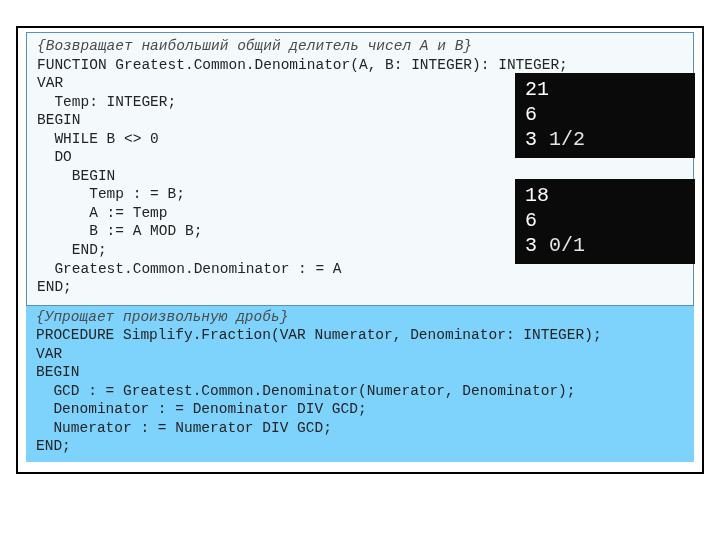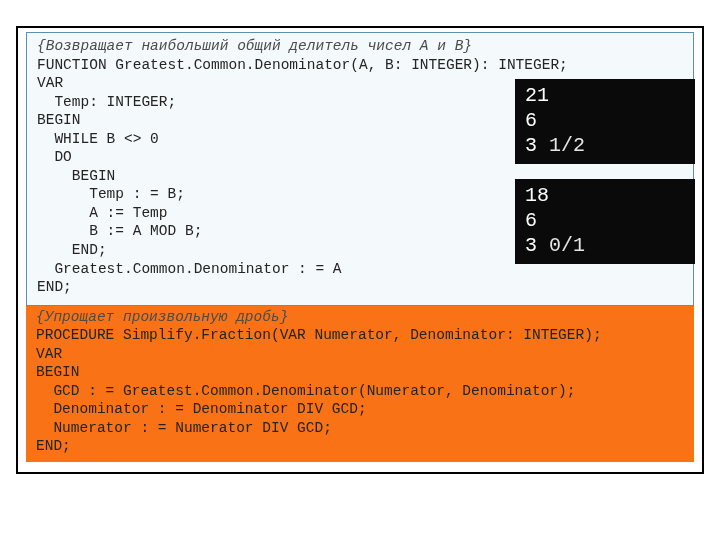--- a/index.html
+++ b/index.html
@@ -25,39 +25,39 @@
     font-size: 14.5px;
     line-height: 1.28;
     color: #242424;
     position: relative;
   }
   .code-plain {
     padding: 2px 10px 6px 10px;
     font-size: 14.5px;
     line-height: 1.28;
     color: #242424;
-    background: #f97316;
+    background: #7dd3fc;
   }
   .comment {
     font-style: italic;
     color: #4b4b4b;
   }
   .line { white-space: pre; }
   .console {
     position: absolute;
     right: -2px;
     background: #0a0a0a;
     color: #fff;
     font-family: Consolas, "Courier New", monospace;
     font-size: 20px;
     line-height: 1.25;
     padding: 4px 14px 6px 10px;
     width: 180px;
   }
-  .console-1 { top: 46px; }
+  .console-1 { top: 40px; }
   .console-2 { top: 146px; }
   .cons-line { white-space: pre; }
   .green { color: #e5e5e5; }
 </style>
 </head>
 <body>
 
 <div class="frame">
 
   <div class="code-box">

